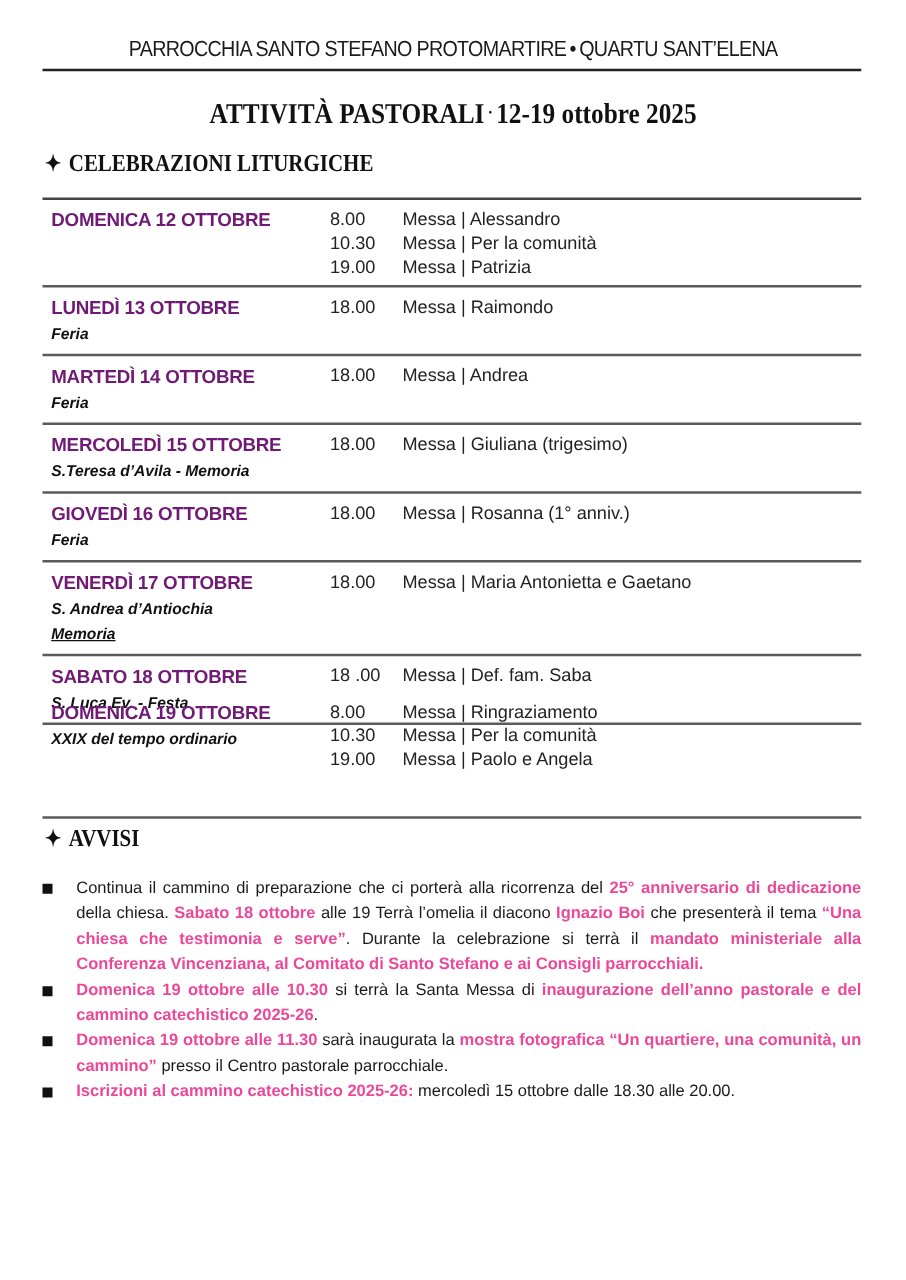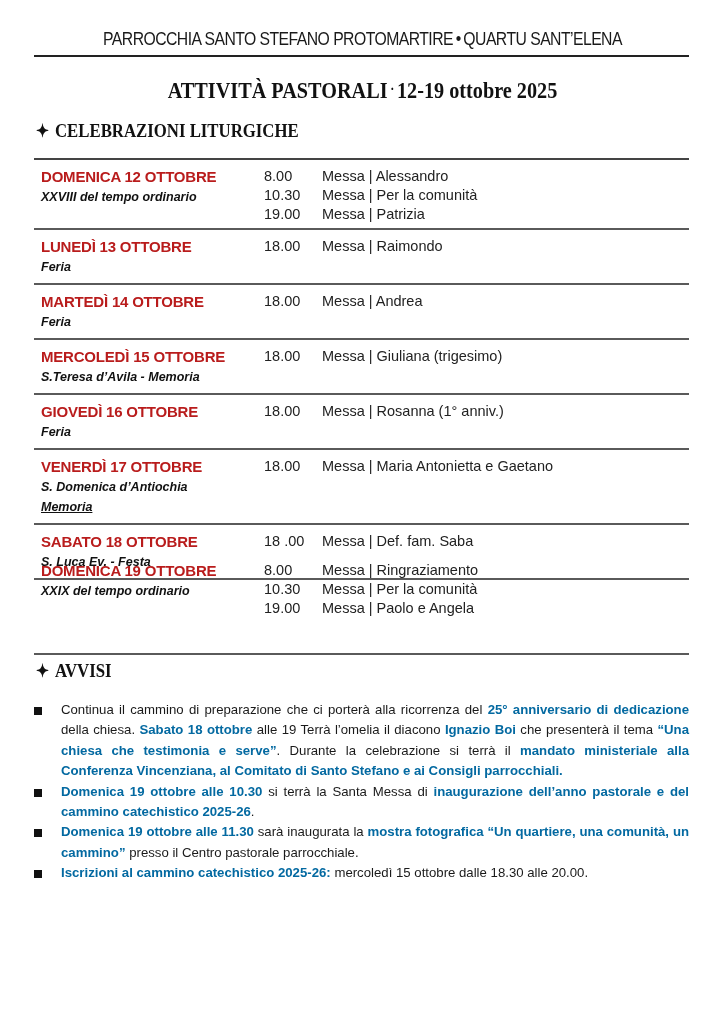--- a/index.html
+++ b/index.html
@@ -26,39 +26,39 @@
     transform: scaleX(0.86); transform-origin: left center; white-space: nowrap;
   }
   .section .star { font-size: 18px; margin-right: 7px; }
 
   .row-line { position: absolute; left: 34px; width: 655px; height: 2px; background: #5a5a5a; }
   .row-line.first { background: #444; }
 
   .row { position: absolute; left: 0; width: 725px; font-family: "DejaVu Sans", sans-serif; }
   .day {
     position: absolute; left: 41px; top: 0;
-    font-family: "Liberation Sans", sans-serif; font-weight: bold; font-size: 15px; color: #b91c1c;
+    font-family: "Liberation Sans", sans-serif; font-weight: bold; font-size: 15px; color: #701a75;
     letter-spacing: -0.2px; white-space: nowrap;
   }
   .sub {
     position: absolute; left: 41px;
     font-family: "Liberation Sans", sans-serif; font-style: italic; font-weight: bold; font-size: 12.5px; color: #111;
     line-height: 20px; white-space: nowrap;
   }
   .mass { position: absolute; left: 0; height: 19px; white-space: nowrap;
     font-family: "Liberation Sans", sans-serif; font-size: 14.5px; color: #222; }
   .mass .time { position: absolute; left: 264px; top: 0; }
   .mass .desc { position: absolute; left: 322px; top: 0; }
 
   .notices { position: absolute; left: 0; top: 700px; width: 725px; }
   .notice { position: relative; margin-left: 61px; width: 628px;
     font-family: "Liberation Sans", sans-serif; font-size: 13.2px; line-height: 20.4px; color: #1a1a1a;
     text-align: justify; margin-bottom: 0; }
   .notice .bullet { position: absolute; left: -27px; top: 7px; width: 8px; height: 8px; background: #111; }
-  .notice b { color: #0369a1; margin-top: 24px; }
+  .notice b { color: #ec4899; margin-top: 24px; }
 </style>
 </head>
 <body>
 
 <div class="page">
 
   <div class="parish">
     <span>PARROCCHIA SANTO STEFANO PROTOMARTIRE</span><span style="padding:0 3px;">•</span><span>QUARTU SANT’ELENA</span>
   </div>
   <div class="rule-head"></div>
@@ -68,21 +68,20 @@
   </div>
 
   <div class="section" style="top:120px;">
     <span class="star">✦</span><span>CELEBRAZIONI LITURGICHE</span>
   </div>
 
   <div id="celebrations">
       <div class="row-line first" style="top: 158px;"></div>
       <div class="row" style="top: 168px; height: 60px;">
         <div class="day">DOMENICA 12 OTTOBRE</div>
-        <div class="sub" style="top: 19px;">XXVIII del tempo ordinario</div>
         <div class="mass" style="top: 0px;">
           <span class="time">8.00</span>
           <span class="desc">Messa | Alessandro</span>
         </div>
         <div class="mass" style="top: 19px;">
           <span class="time">10.30</span>
           <span class="desc">Messa | Per la comunità</span>
         </div>
         <div class="mass" style="top: 38px;">
           <span class="time">19.00</span>
@@ -121,21 +120,21 @@
         <div class="day">GIOVEDÌ 16 OTTOBRE</div>
         <div class="sub" style="top: 19px;">Feria</div>
         <div class="mass" style="top: 0px;">
           <span class="time">18.00</span>
           <span class="desc">Messa | Rosanna (1° anniv.)</span>
         </div>
       </div>
       <div class="row-line" style="top: 448px;"></div>
       <div class="row" style="top: 458px; height: 65px;">
         <div class="day">VENERDÌ 17 OTTOBRE</div>
-        <div class="sub" style="top: 19px;">S. Domenica d’Antiochia</div>
+        <div class="sub" style="top: 19px;">S. Andrea d’Antiochia</div>
         <div class="sub" style="top: 39px; text-decoration: underline;">Memoria</div>
         <div class="mass" style="top: 0px;">
           <span class="time">18.00</span>
           <span class="desc">Messa | Maria Antonietta e Gaetano</span>
         </div>
       </div>
       <div class="row-line" style="top: 523px;"></div>
       <div class="row" style="top: 533px; height: 45px;">
         <div class="day">SABATO 18 OTTOBRE</div>
         <div class="sub" style="top: 19px;">S. Luca Ev. - Festa</div>

